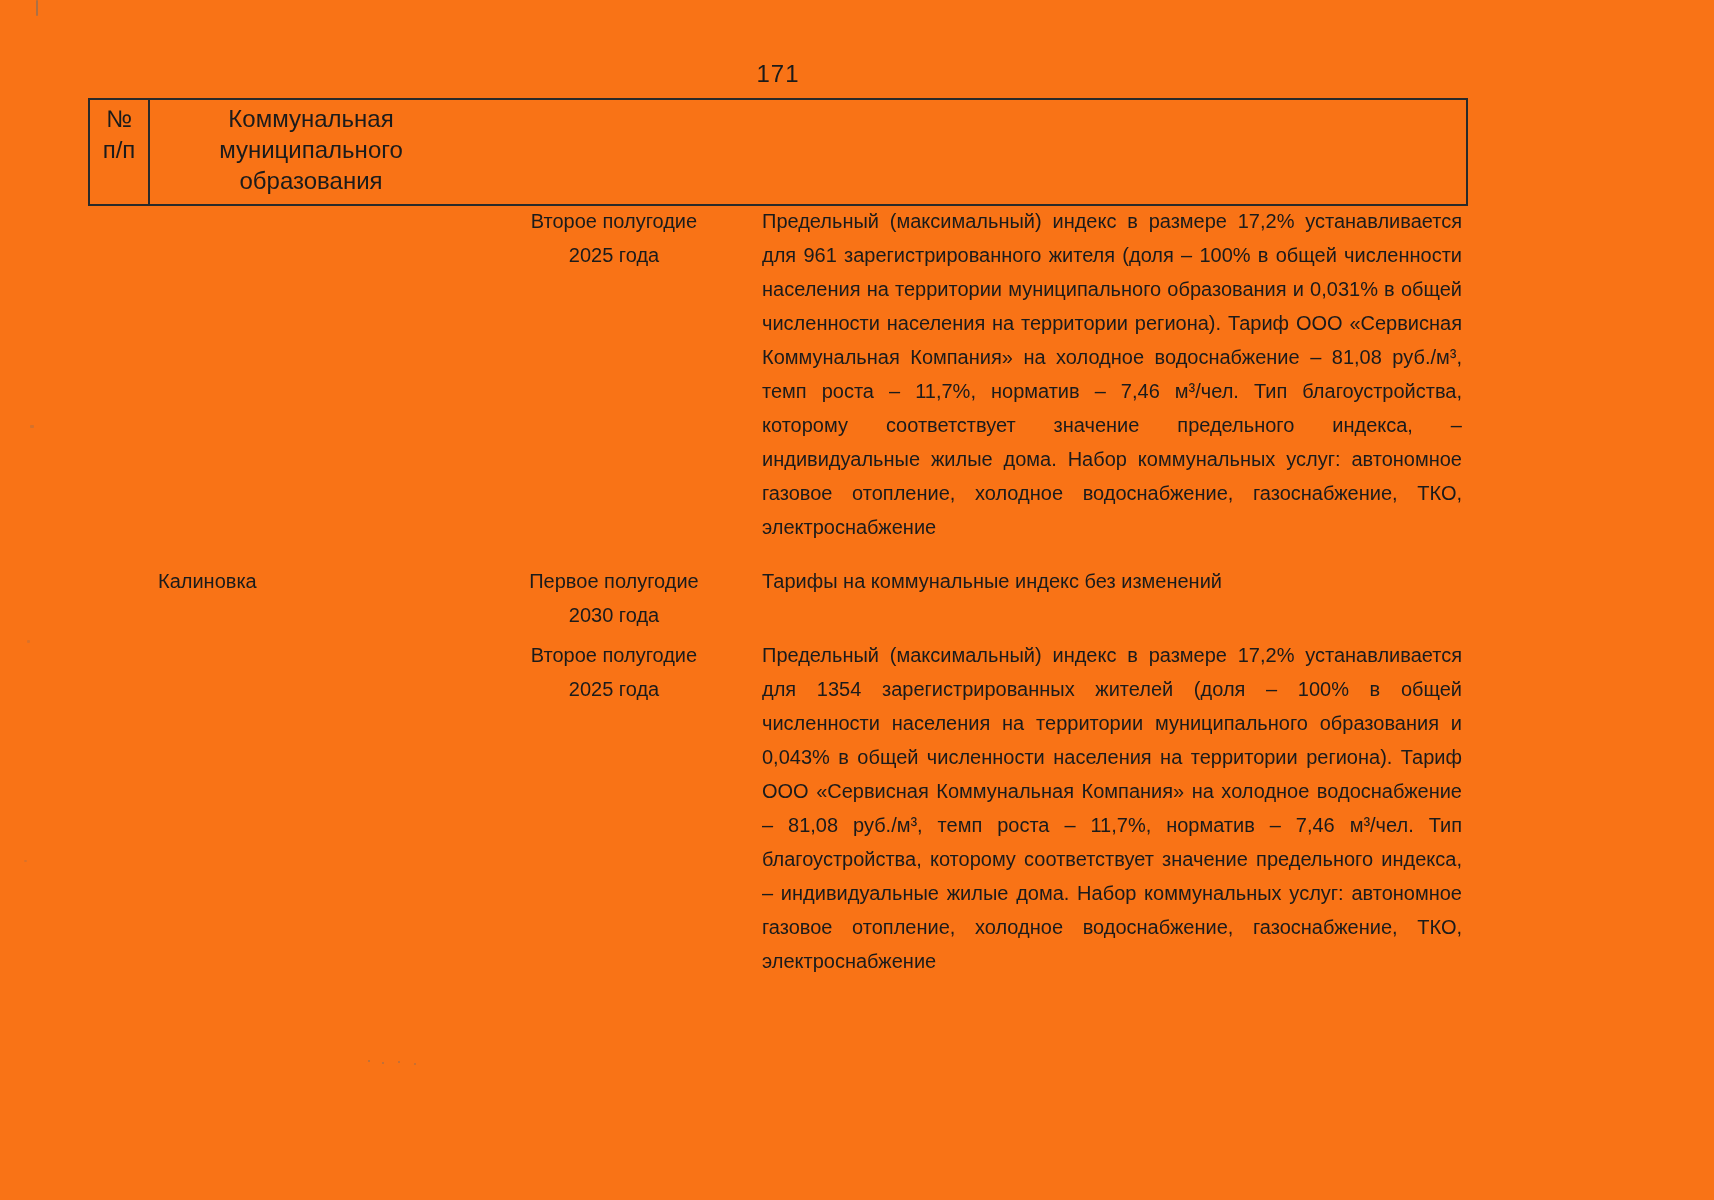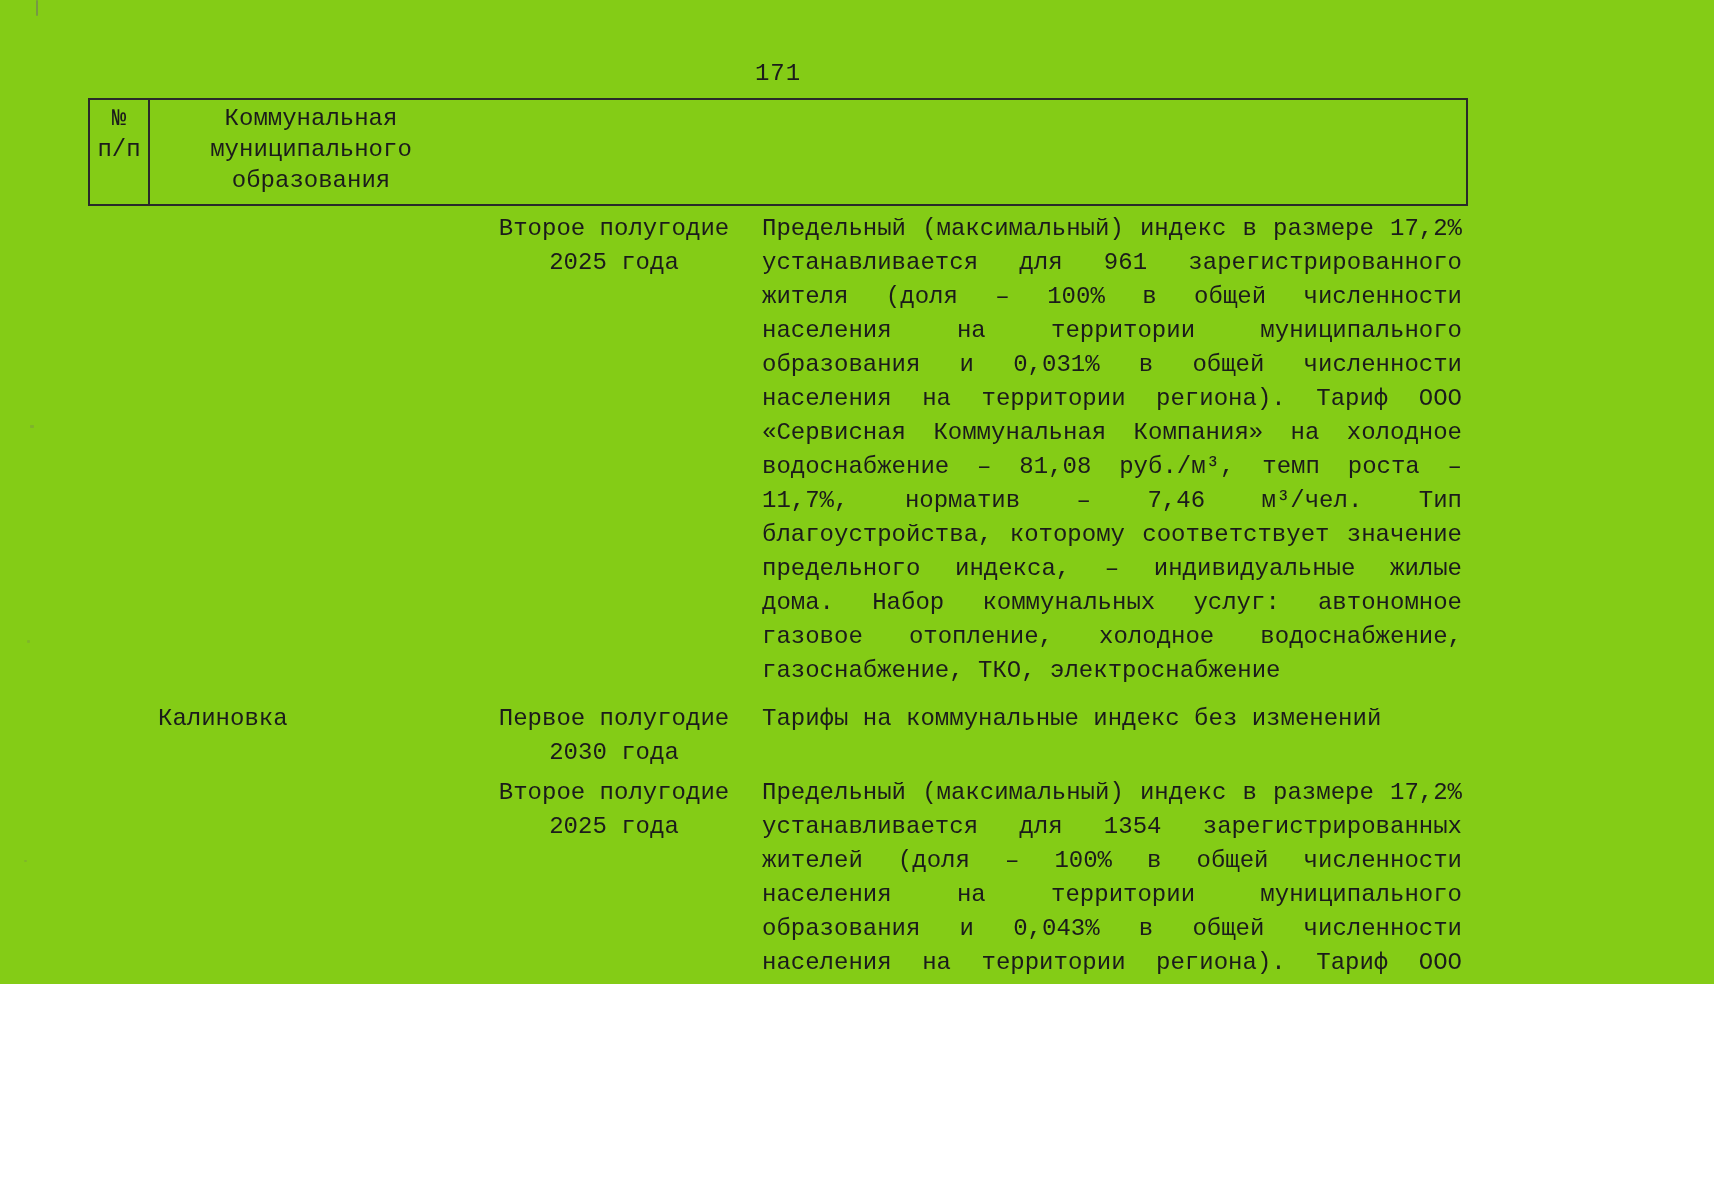--- a/index.html
+++ b/index.html
@@ -3,24 +3,24 @@
 <meta charset="utf-8">
 <style>
   html, body {
     margin: 0;
     padding: 0;
     background: #ffffff;
   }
   .sheet {
     position: relative;
     width: 1714px;
-    height: 984px;
-    background: #84cc16;
+    height: 1200px;
+    background: #f97316;
     overflow: hidden;
-    font-family: Liberation Mono, monospace;
+    font-family: Liberation Sans, sans-serif;
     color: #1b1b1b;
   }
   .pagenum {
     position: absolute;
     left: 88px;
     top: 60px;
     width: 1380px;
     text-align: center;
     font-size: 24px;
     letter-spacing: 1px;
@@ -44,30 +44,30 @@
     text-align: center;
     font-size: 24px;
     line-height: 31px;
     white-space: pre-line;
   }
   .th:last-child { border-right: none; }
   
   .tbody {
     position: absolute;
     left: 88px;
-    top: 212px;
+    top: 204px;
     width: 1380px;
-    font-size: 24px;
+    font-size: 20px;
     line-height: 34px;
   }
   .row {
     display: grid;
     grid-template-columns: 60px 322px 288px 710px;
   }
-  .row-2 { margin-top: 14px; }
+  .row-2 { margin-top: 20px; }
   .row-3 { margin-top: 6px; }
   .c { box-sizing: border-box; }
   .c-mun { padding-left: 10px; text-align: left; }
   .c-per { text-align: center; white-space: pre-line; }
   .c-just {
     text-align: justify;
     padding-left: 4px;
     padding-right: 6px;
   }
   

